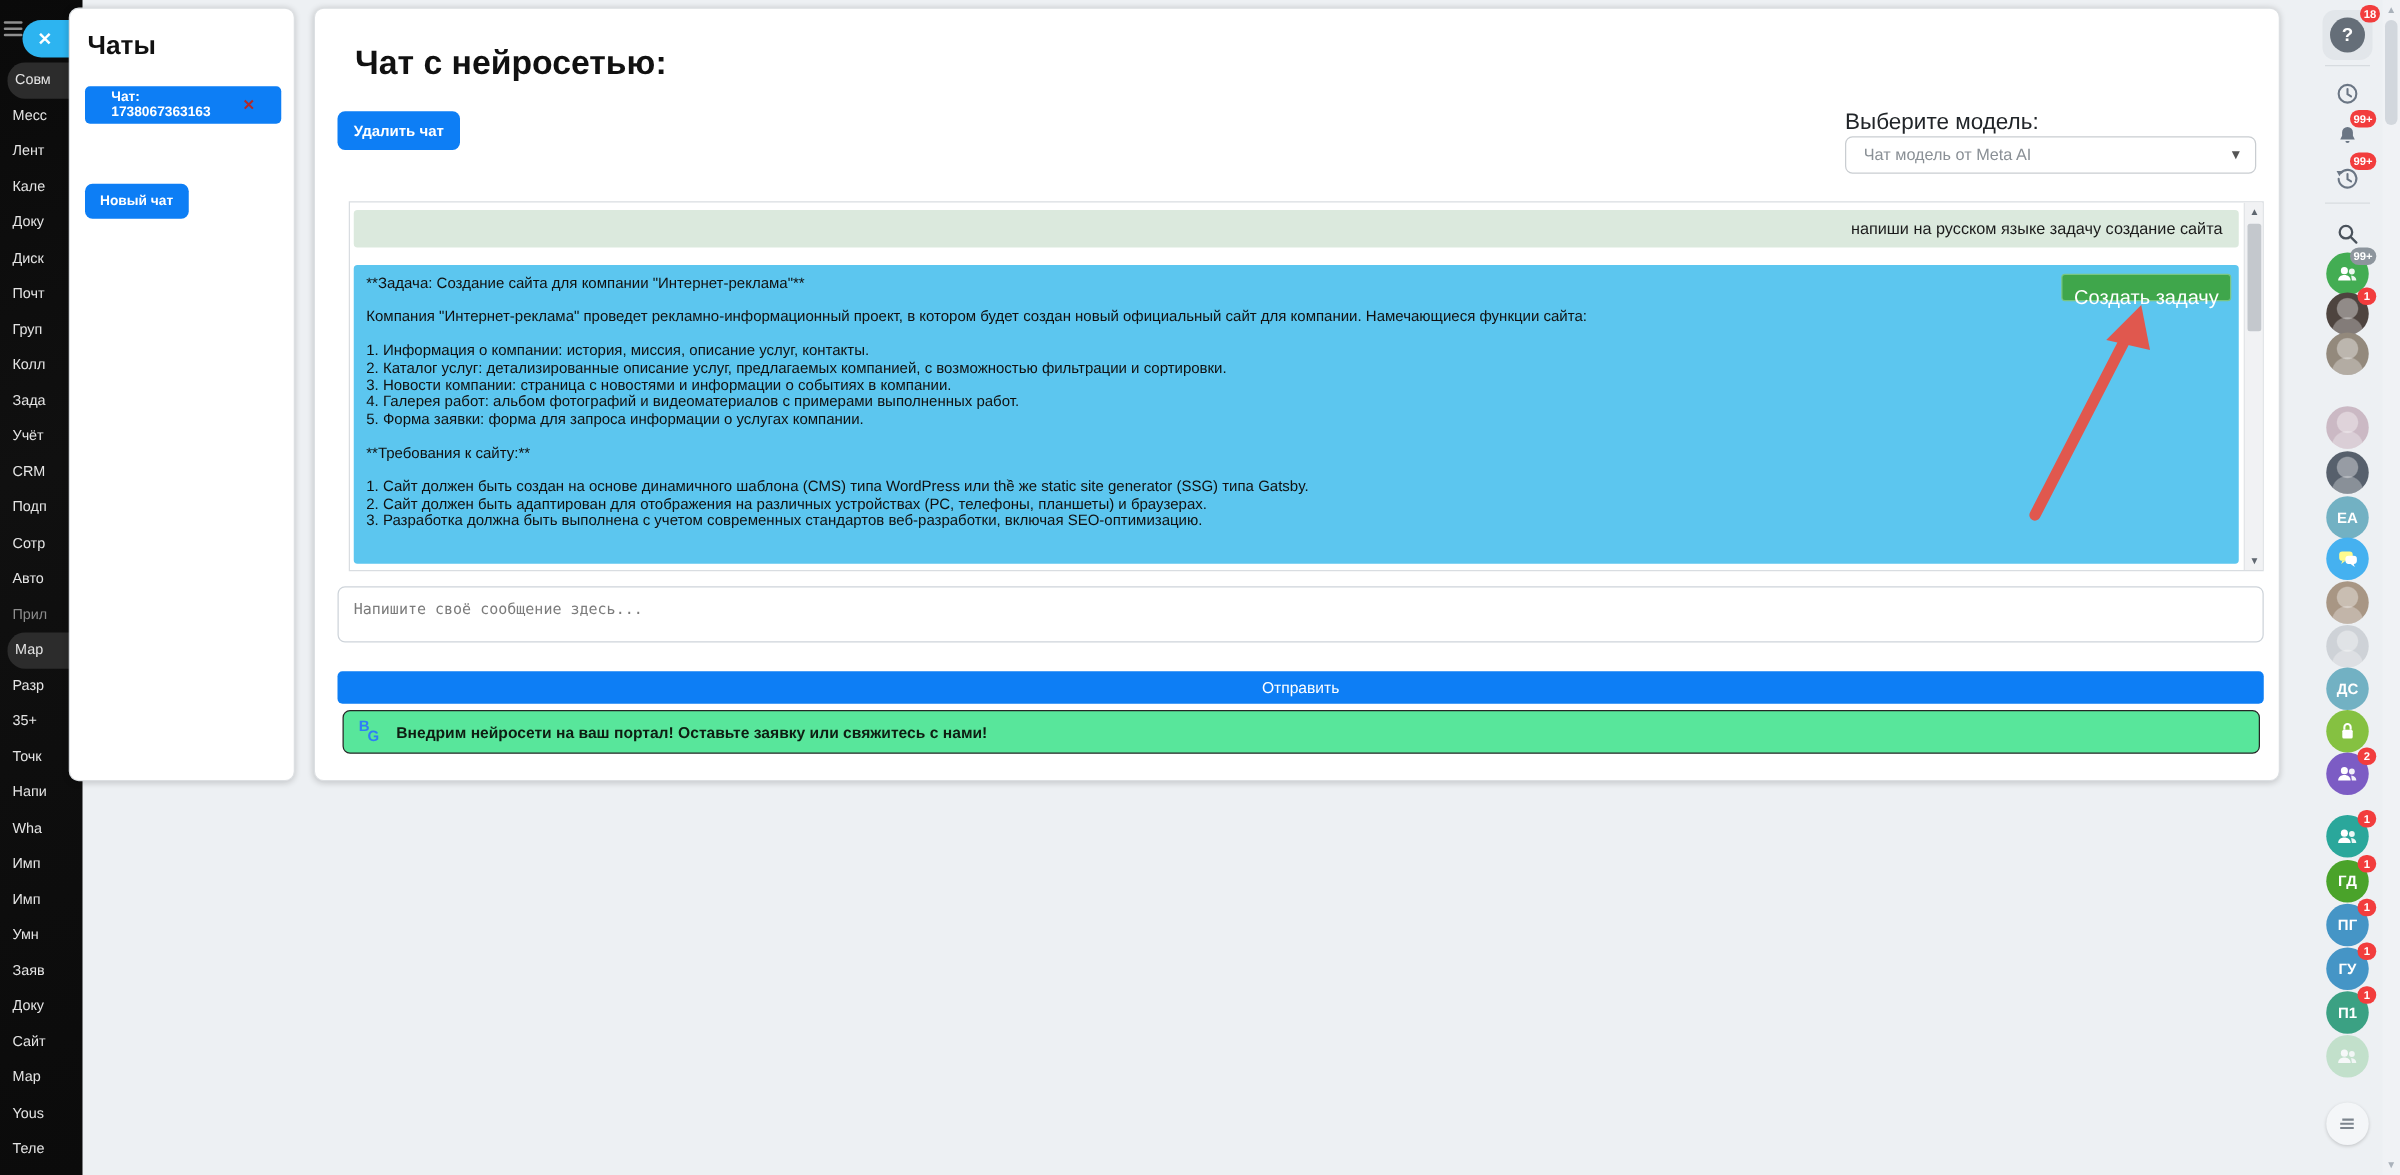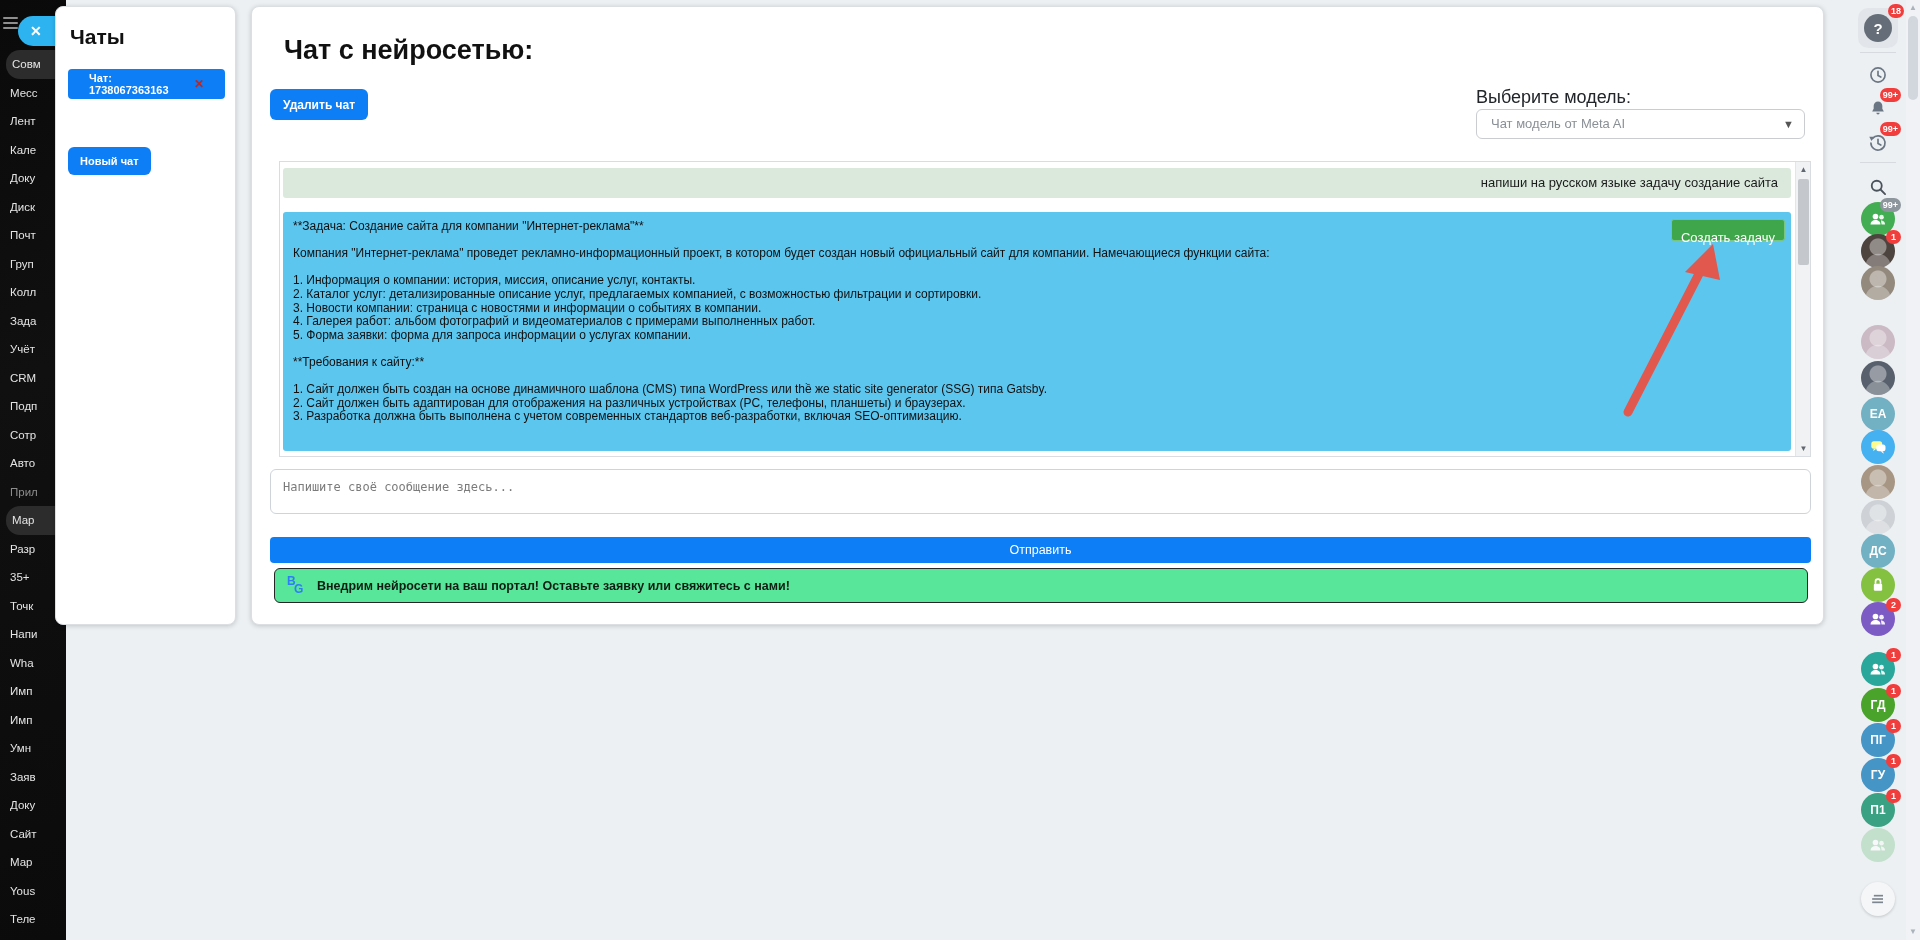--- a/index.html
+++ b/index.html
@@ -46,21 +46,21 @@
 
   
   .messages-box { position:absolute; left:27px; top:154px; width:1532px; height:296px;
     border:1px solid #d9dde1; background:#fff; overflow:hidden; }
   .msg-user { position:absolute; left:3px; top:6px; width:1508px; height:30px; background:#dbe9dd;
     border-radius:3px; font-size:13px; color:#1b1b1b; line-height:30px; text-align:right; padding-right:13px; }
   .msg-ai { position:absolute; left:3px; top:50px; width:1508px; height:239px; background:#5cc6ef;
     border-radius:3px; padding:8px 10px; font-size:12px; line-height:13.6px; color:#101010; overflow:hidden; }
   .msg-ai .line { min-height:13.6px; white-space:pre; }
   .create-task-btn { position:absolute; right:6px; top:7px; height:22px; padding:10px 9px; background:#3fa64b;
-    border:1px solid #79c681; border-radius:3px; color:#fff; font-size:13px; cursor:pointer;
+    border:1px solid #79c681; border-radius:3px; color:#fff; font-size:16px; cursor:pointer;
     font-family:"Liberation Sans",sans-serif; }
   .arrow-svg { position:absolute; right:55px; top:28px; pointer-events:none; }
   
   .msgs-scrollbar { position:absolute; right:0; top:0; width:15px; height:294px; background:#f1f2f4;
     border-left:1px solid #e3e5e8; }
   .msgs-scrollbar .arr { position:absolute; left:0; width:15px; height:15px; font-size:8px; color:#606770;
     text-align:center; line-height:15px; cursor:pointer; }
   .msgs-scrollbar .arr.up { top:0; } .msgs-scrollbar .arr.down { bottom:0; }
   .msgs-scrollbar .thumb { position:absolute; left:2px; top:17px; width:11px; height:86px; background:#c4c8cd;
     border-radius:2px; cursor:grab; }

